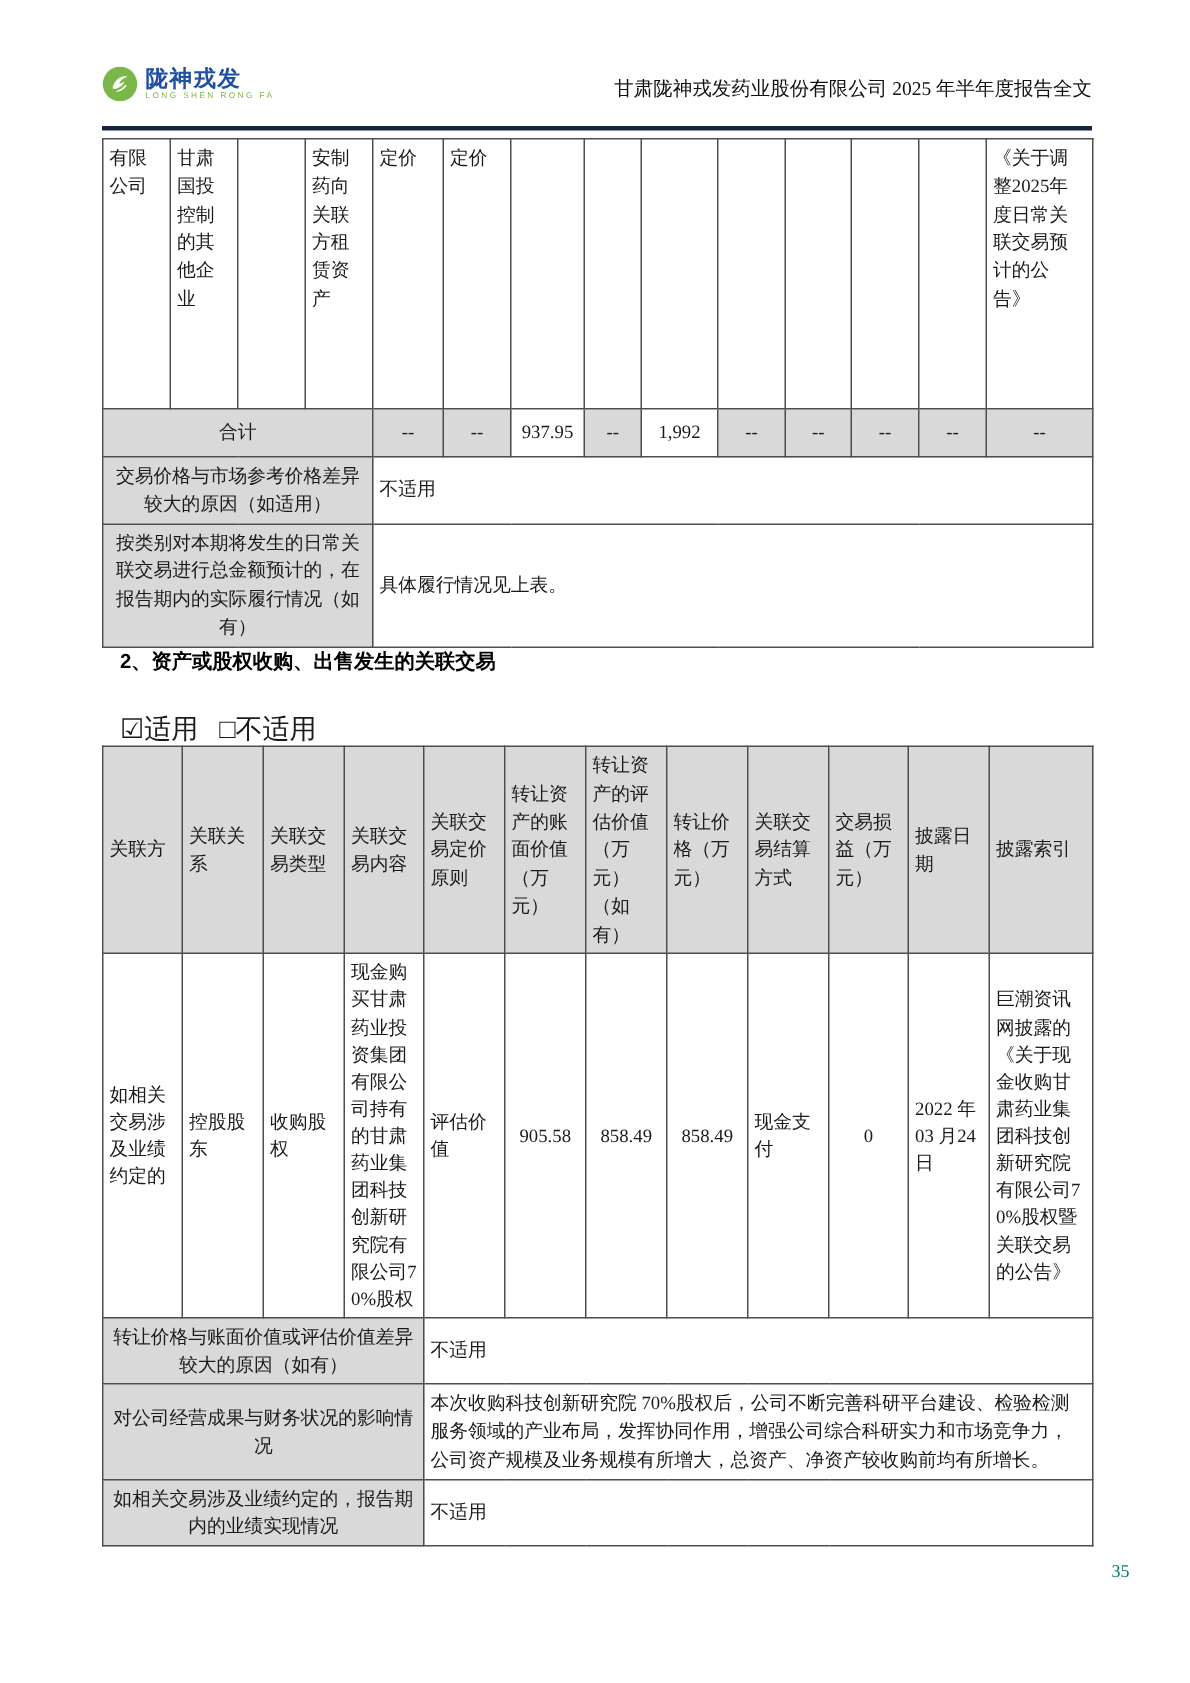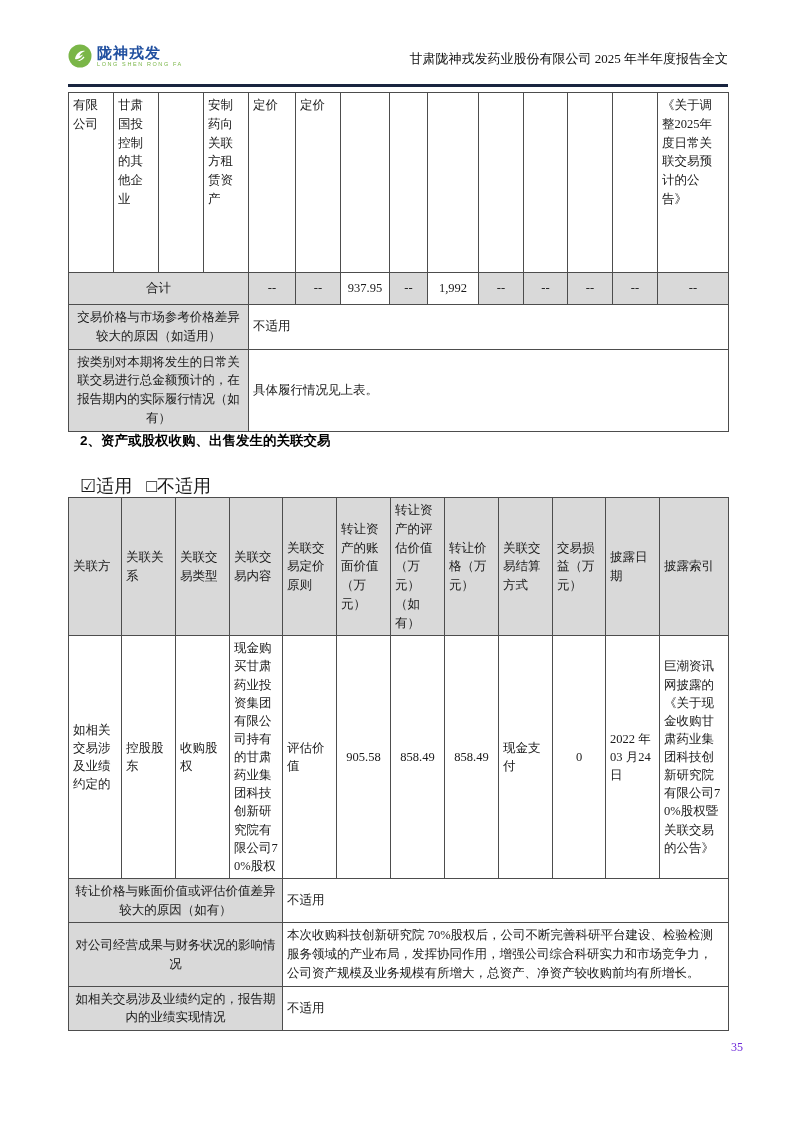--- a/index.html
+++ b/index.html
@@ -31,21 +31,21 @@
   .t1 .totals td, .t1 .totals th { height:32px; }
   .t2 { position:absolute; left:68px; top:497px; }
   .t2 .hrow th { height:112px; }
   .t2 .drow td { height:210px; line-height:1.45; }
   .lbl { text-align:center; vertical-align:middle; font-weight:normal; }
   
   .sec-h { position:absolute; left:80px; top:432px; font-family:"Liberation Sans","DejaVu Sans",sans-serif; font-weight:bold; font-size:13.5px; color:#000; }
   .applic { position:absolute; left:80px; top:474px; font-size:18px; }
   .applic .box { margin-right:14px; }
   
-  .pageno { position:absolute; top:1040px; right:50px; font-size:12px; color:#6d28d9; }
+  .pageno { position:absolute; top:1040px; right:40px; font-size:12px; color:#0f766e; }
 </style>
 </head>
 <body>
 
 <div class="page">
 
   <div class="hdr">
     <div class="hdr-row">
       <div class="logo">
         <svg class="logo-mark" viewBox="0 0 24 24">

